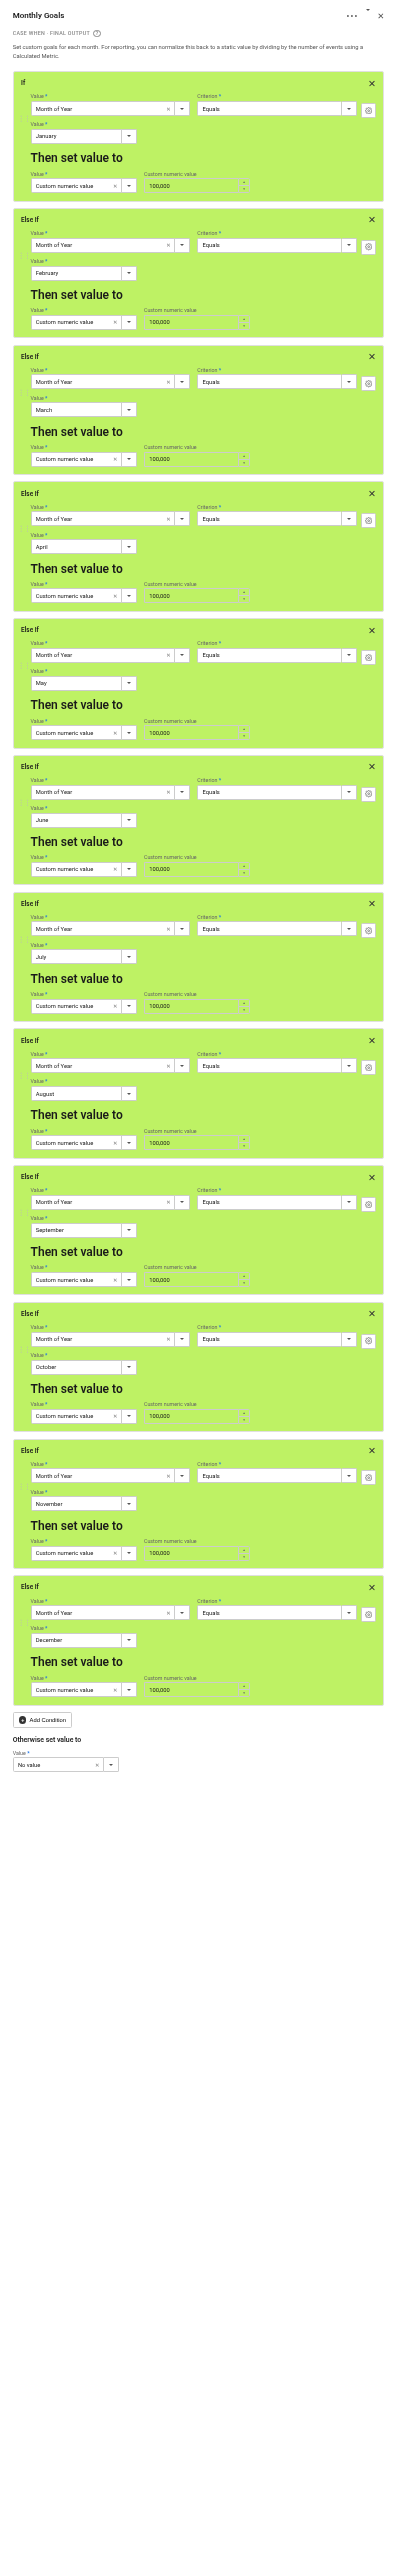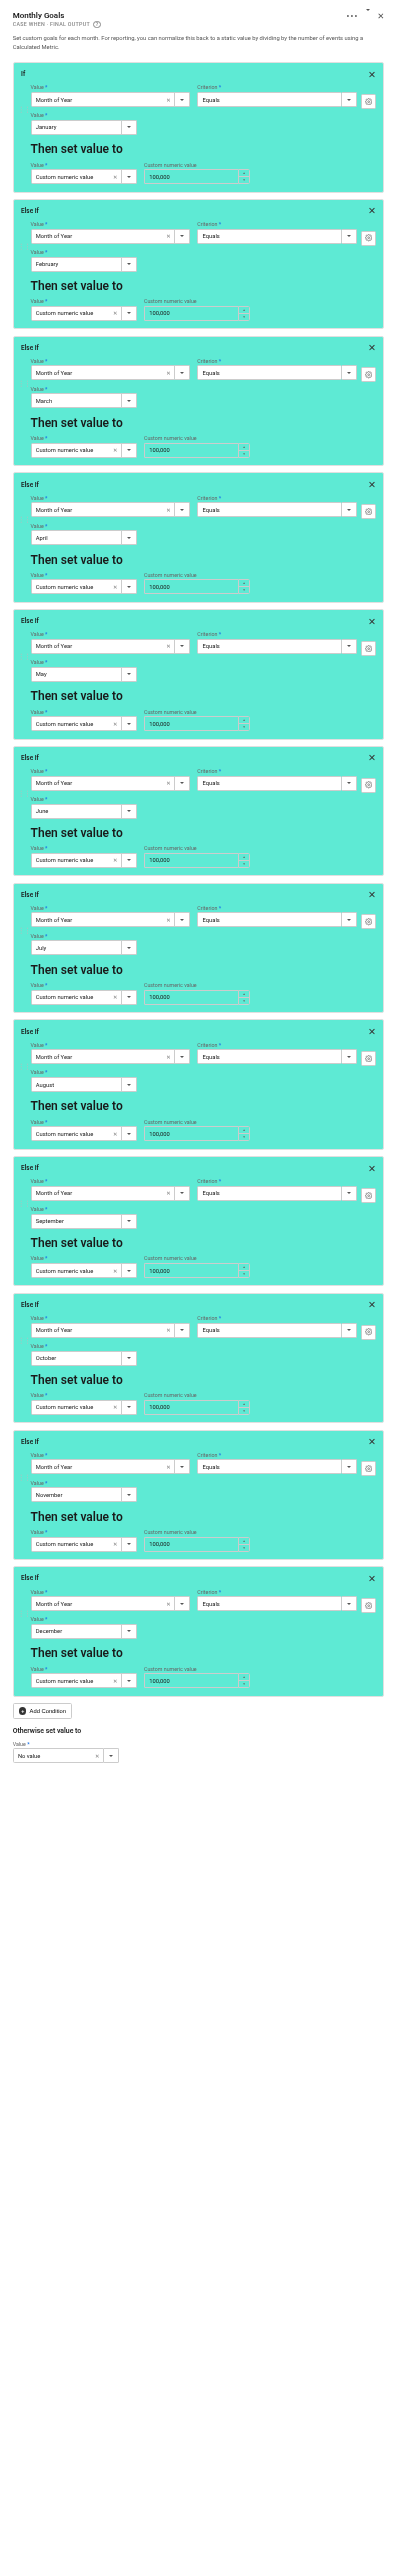--- a/index.html
+++ b/index.html
@@ -11,37 +11,37 @@
       width: 397px;
     }
     .container { padding: 10.6px 12.7px; }
     .header-row {
       display: flex;
       justify-content: space-between;
       align-items: flex-start;
       margin-bottom: 2.1px;
     }
     .title-block { flex: 1; }
-    .main-title { font-size: 8px; font-weight: 600; margin-bottom: 1px; }
+    .main-title { font-size: 8px; font-weight: 600; margin-bottom: 10px; }
     .subtitle-row { display: flex; align-items: center; gap: 3.2px; margin-bottom: 4.2px; }
     .subtitle { font-size: 5.3px; letter-spacing: 0.3px; color: #888; text-transform: uppercase; font-weight: 500; }
     .info-icon {
       width: 7.4px; height: 7.4px; border: 0.5px solid #888; border-radius: 50%;
       display: inline-flex; align-items: center; justify-content: center;
       font-size: 4.8px; color: #888; font-weight: bold;
     }
     .header-controls { display: flex; gap: 7.4px; align-items: center; color: #555; }
     .header-controls span, .header-controls div { cursor: pointer; font-size: 8.5px; }
     .dots { letter-spacing: 1.1px; }
     .description { font-size: 5.8px; color: #555; margin-bottom: 10.6px; line-height: 1.5; }
     .case-block {
       border: 0.5px solid #e0e0e0;
       border-radius: 2.1px;
       margin-bottom: 6.4px;
-      background: #5eead4;
+      background: #bef264;
     }
     .case-header {
       display: flex;
       justify-content: space-between;
       align-items: center;
       padding: 6.4px 7.4px 5.3px 7.4px;
     }
     .case-title { font-size: 6.4px; font-weight: 600; }
     .close-x { font-size: 9.5px; cursor: pointer; color: #333; line-height: 1; font-weight: 300; }
     .case-body { padding: 0 7.4px 7.4px 7.4px; }

